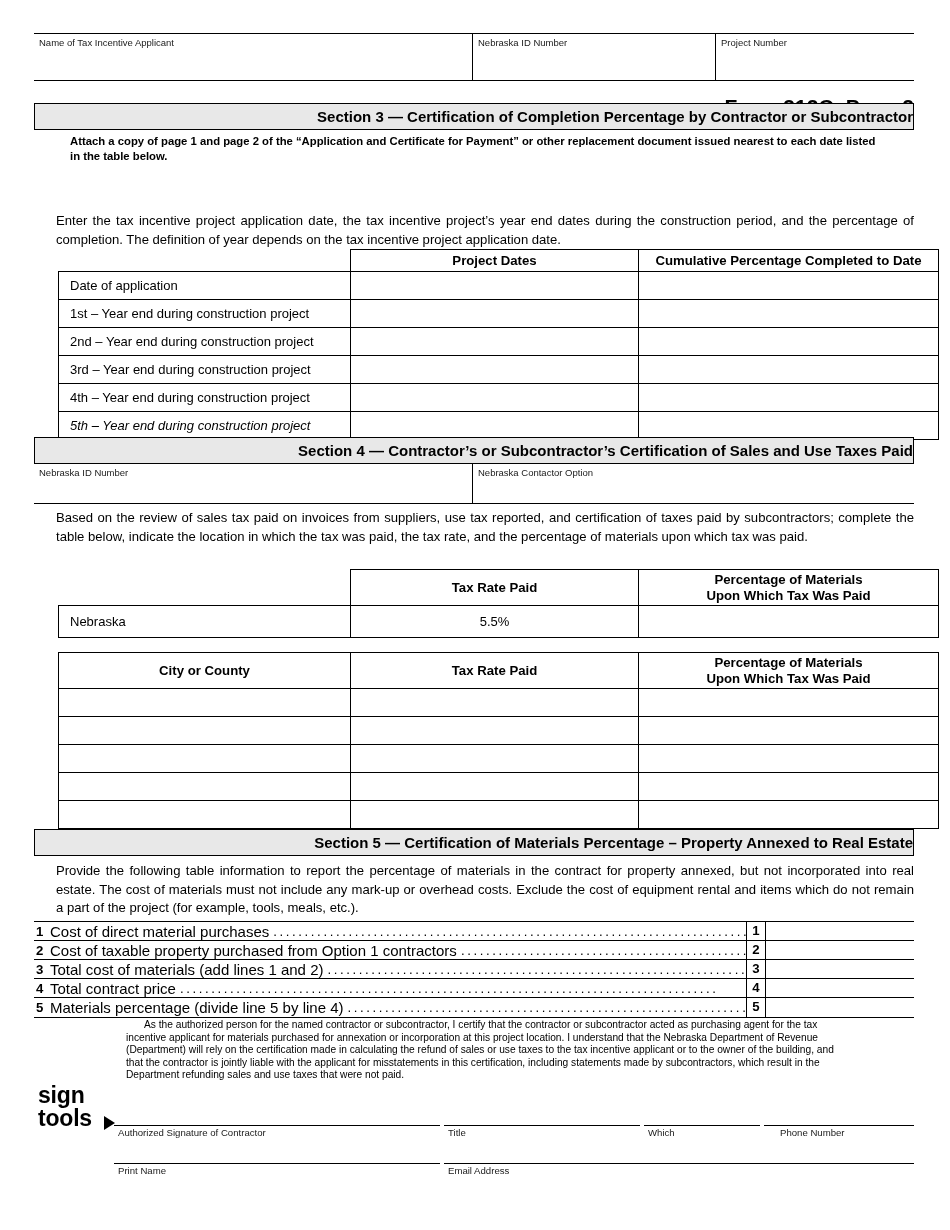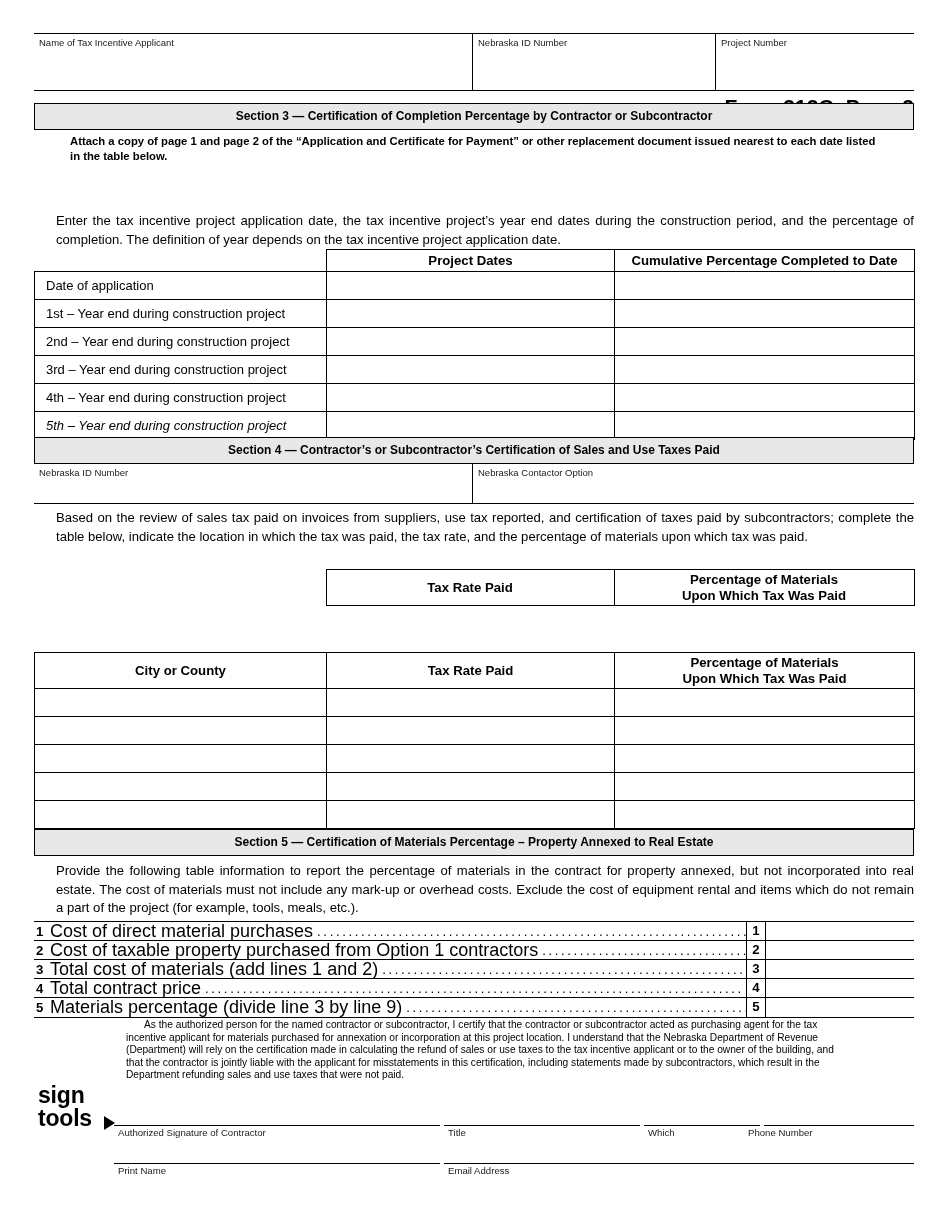--- a/index.html
+++ b/index.html
@@ -20,21 +20,21 @@
     overflow: hidden;
     box-sizing: border-box;
   }
 
   
   .top-header {
     position: absolute;
     left: 34px;
     top: 33px;
     width: 880px;
-    height: 58px;
+    height: 48px;
     border-top: 1.6px solid #000;
     border-bottom: 1.6px solid #000;
     box-sizing: border-box;
   }
   .top-header .cell {
     position: absolute;
     top: 0;
     height: 100%;
     box-sizing: border-box;
   }
@@ -57,23 +57,23 @@
   }
 
   
   .section-bar {
     position: absolute;
     left: 34px;
     width: 880px;
     background: #e8e8e8;
     border: 1.4px solid #000;
     box-sizing: border-box;
-    text-align: center;
-    font-weight: bold;
-    font-size: 12px;
+    text-align: right;
+    font-weight: bold;
+    font-size: 15px;
     line-height: 25px;
     height: 27px;
   }
 
   
   .note-bold {
     position: absolute;
     font-weight: bold;
     font-size: 11.3px;
     line-height: 14.5px;
@@ -84,20 +84,21 @@
     line-height: 18.5px;
     text-align: justify;
   }
 
   
   .tbl {
     position: absolute;
     border-collapse: collapse;
     table-layout: fixed;
     font-size: 13px;
+    margin-left: 24px;
   }
   .tbl td, .tbl th {
     border: 1.3px solid #000;
     padding: 0;
     vertical-align: middle;
     box-sizing: border-box;
   }
   .tbl .hd {
     font-weight: bold;
     text-align: center;
@@ -151,21 +152,21 @@
   .line-row:last-child { border-bottom: none; }
   .line-row .lnum {
     font-weight: bold;
     font-size: 13.2px;
     width: 12px;
     text-align: left;
     flex: none;
     padding-left: 2px;
   }
   .line-row .ltext {
-    font-size: 18px;
+    font-size: 15px;
     white-space: nowrap;
     flex: none;
     padding-left: 2px;
     text-align: center;
   }
   .line-row .dots {
     flex: 1 1 auto;
     overflow: hidden;
     white-space: nowrap;
     font-size: 13.2px;
@@ -328,20 +329,25 @@
     </colgroup>
     <tbody>
       <tr>
         <td class="invisible-cell" style="height:36px;"></td>
         <td class="hd">Tax Rate Paid</td>
         <td class="hd">
           <div>Percentage of Materials</div>
           <div>Upon Which Tax Was Paid</div>
         </td>
       </tr>
+      <tr>
+        <td class="rowlbl" style="height:32px;">Nebraska</td>
+        <td class="ctr">5.5%</td>
+        <td></td>
+      </tr>
     </tbody>
   </table>
 
   <table class="tbl" style="left:34px; top:652px; width:880px;">
     <colgroup>
       <col style="width:292px;">
       <col style="width:288px;">
       <col style="width:300px;">
     </colgroup>
     <tbody>
@@ -414,21 +420,21 @@
     <div class="line-row">
       <span class="lnum">4</span>
       <span class="ltext">Total contract price</span>
       <span class="dots">......................................................................................</span>
       <span class="numbox">4</span>
       <span class="valbox"></span>
     </div>
 
     <div class="line-row">
       <span class="lnum">5</span>
-      <span class="ltext">Materials percentage (divide line 3 by line 9)</span>
+      <span class="ltext">Materials percentage (divide line 5 by line 4)</span>
       <span class="dots">......................................................................................</span>
       <span class="numbox">5</span>
       <span class="valbox"></span>
     </div>
 
   </div>
 
   <div class="cert-para">
     <span class="indent"></span><span>As the authorized person for the named contractor or subcontractor, I certify that the contractor or subcontractor acted as purchasing agent for the tax incentive applicant for materials purchased for annexation or incorporation at this project location. I understand that the Nebraska Department of Revenue (Department) will rely on the certification made in calculating the refund of sales or use taxes to the tax incentive applicant or to the owner of the building, and that the contractor is jointly liable with the applicant for misstatements in this certification, including statements made by subcontractors, which result in the Department refunding sales and use taxes that were not paid.</span>
   </div>
@@ -442,21 +448,21 @@
   <div class="sigline" style="left:114px; top:1125px; width:326px;"></div>
   <div class="sigcap" style="left:118px; top:1127px;">Authorized Signature of Contractor</div>
 
   <div class="sigline" style="left:444px; top:1125px; width:196px;"></div>
   <div class="sigcap" style="left:448px; top:1127px;">Title</div>
 
   <div class="sigline" style="left:644px; top:1125px; width:116px;"></div>
   <div class="sigcap" style="left:648px; top:1127px;">Which</div>
 
   <div class="sigline" style="left:764px; top:1125px; width:150px;"></div>
-  <div class="sigcap" style="left:748px; top:1127px;">Phone Number</div>
+  <div class="sigcap" style="left:780px; top:1127px;">Phone Number</div>
 
   <div class="sigline" style="left:114px; top:1163px; width:326px;"></div>
   <div class="sigcap" style="left:118px; top:1165px;">Print Name</div>
 
   <div class="sigline" style="left:444px; top:1163px; width:470px;"></div>
   <div class="sigcap" style="left:448px; top:1165px;">Email Address</div>
 
 </div>
 
 </body></html>

